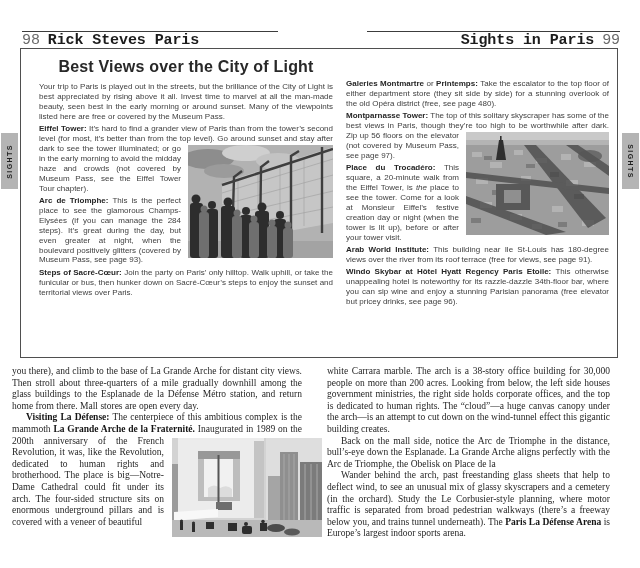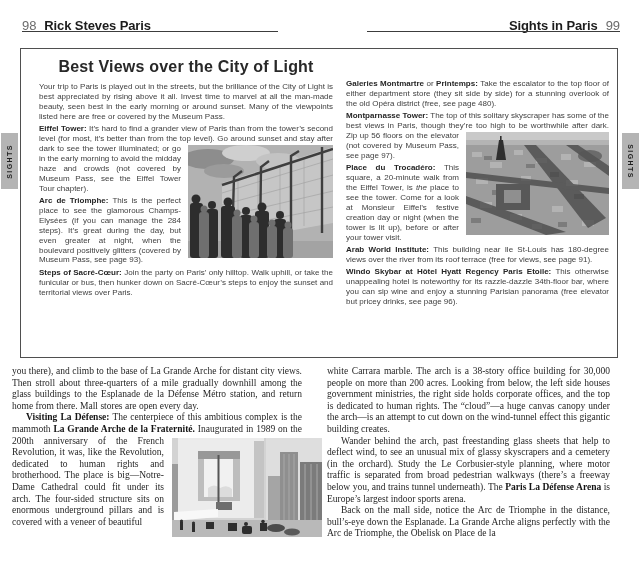--- a/index.html
+++ b/index.html
@@ -1,22 +1,22 @@
 <!DOCTYPE html>
 <html lang="en"><head>
 <meta charset="utf-8">
 <style>
   * { margin:0; padding:0; box-sizing:border-box; }
   html,body { width:640px; height:568px; background:#ffffff; overflow:hidden; }
   .page { position:relative; width:640px; height:568px; background:#fff;
           font-family:"Liberation Serif", serif; color:#222; }
 
   
-  .rh { position:absolute; top:18px; font-family:Liberation Sans, sans-serif;
-        font-size:13px; letter-spacing:-0.1px; white-space:nowrap; }
+  .rh { position:absolute; top:32px; font-family:Liberation Mono, monospace;
+        font-size:15px; letter-spacing:-0.1px; white-space:nowrap; }
   .rh-left { left:22px; }
   .rh-right { right:20px; }
   .rh .num { color:#6b6b6b; font-weight:normal; }
   .rh .ttl { color:#1c1c1c; font-weight:bold;margin-left:19px; }
   .rh-left .ttl { margin-left:8px; }
   .rh-right .num { margin-left:8px; }
   .rh-rule { position:absolute; top:31px; height:1px; background:#3c3c3c; }
   .rule-left { left:22px; width:256px; }
   .rule-right { left:367px; width:253px; }
 
@@ -277,22 +277,22 @@
           </g>
           <ellipse cx="104" cy="90" rx="9" ry="4" fill="#4c4c4c"></ellipse>
           <ellipse cx="120" cy="94" rx="8" ry="3.5" fill="#5a5a5a"></ellipse>
         </svg>
           </span>
         <span>Inaugurated in 1989 on the 200th anniversary of the French Revolution, it was, like the Revolution, dedicated to human rights and brotherhood. The place is big—Notre-Dame Cathedral could fit under its arch. The four-sided structure sits on enormous underground pillars and is covered with a veneer of beautiful</span>
       </p>
     </div>
     <div class="mcol-right">
       <p class="mp"><span>white Carrara marble. The arch is a 38-story office building for 30,000 people on more than 200 acres. Looking from below, the left side houses government ministries, the right side holds corporate offices, and the top is dedicated to human rights. The “cloud”—a huge canvas canopy under the arch—is an attempt to cut down on the wind-tunnel effect this gigantic building creates.</span></p>
+      <p class="mp indent"><span>Back on the mall side, notice the Arc de Triomphe in the distance, bull’s-eye down the Esplanade. La Grande Arche aligns perfectly with the Arc de Triomphe, the Obelisk on Place de la</span></p>
       <p class="mp indent">
         <span>Wander behind the arch, past freestanding glass sheets that help to deflect wind, to see an unusual mix of glassy skyscrapers and a cemetery (in the orchard). Study the Le Corbusier-style planning, where motor traffic is separated from broad pedestrian walkways (there’s a freeway below you, and trains tunnel underneath). The</span>
         <b>Paris La Défense Arena</b>
         <span>is Europe’s largest indoor sports arena.</span>
       </p>
-      <p class="mp indent"><span>Back on the mall side, notice the Arc de Triomphe in the distance, bull’s-eye down the Esplanade. La Grande Arche aligns perfectly with the Arc de Triomphe, the Obelisk on Place de la</span></p>
     </div>
   </div>
 
 </div>
 
 </body></html>

